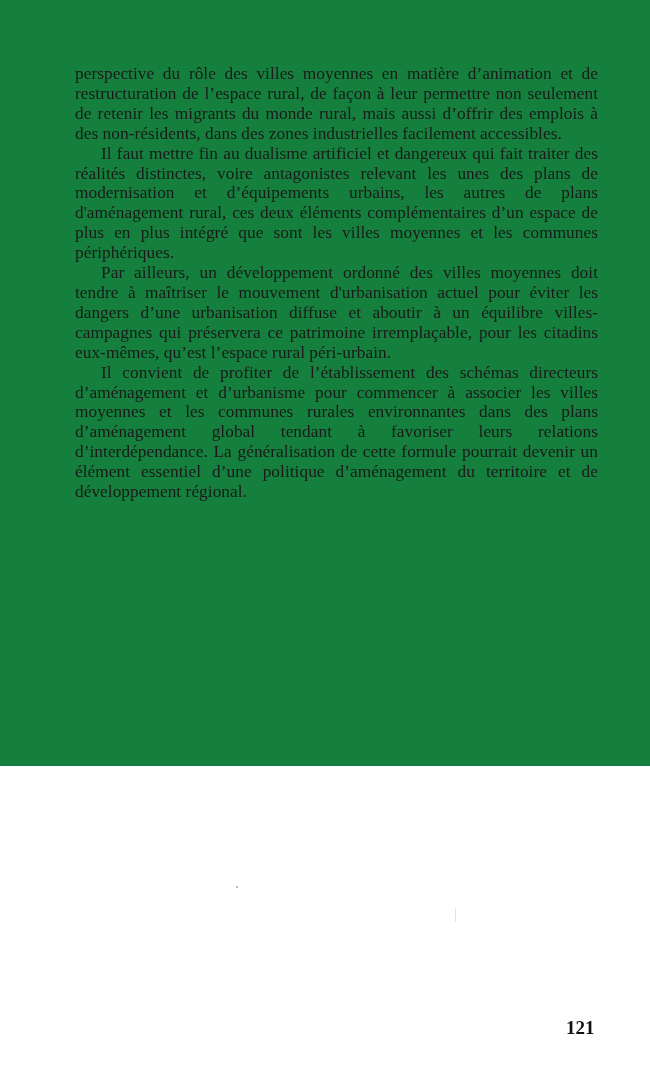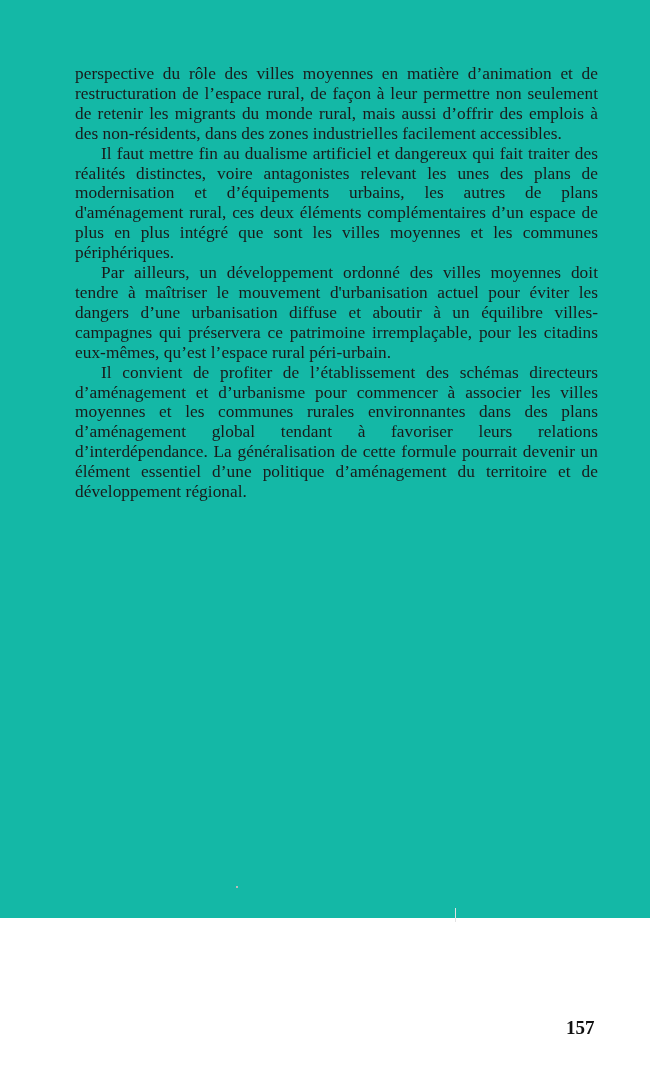--- a/index.html
+++ b/index.html
@@ -1,18 +1,18 @@
 <!DOCTYPE html>
 <html><head>
 <meta charset="utf-8">
 <style>
   html, body { margin: 0; padding: 0; background: #ffffff; }
   body { width: 650px; height: 1086px; position: relative; overflow: hidden; }
   .page {
-    position: absolute; left: 0; top: 0; width: 650px; height: 918px; background: #14b8a6;
+    position: absolute; left: 0; top: 0; width: 650px; height: 766px; background: #15803d;
   }
   .text-block {
     position: absolute; left: 75px; top: 64px; width: 523px;
     font-family: "Liberation Serif", "DejaVu Serif", serif;
     font-size: 17.3px; line-height: 19.9px; color: #1a1a1a;
     text-align: justify; hyphens: manual; letter-spacing: 0.05px;
   }
   .text-block p { margin: 0; text-indent: 26px; }
   .text-block p.first { text-indent: 0; }
   .page-number {
@@ -26,17 +26,17 @@
 <body>
 
 <div class="page">
   <div class="text-block">
     <p class="first">perspective du rôle des villes moyennes en matière d’animation et de restructuration de l’espace rural, de façon à leur permettre non seulement de retenir les migrants du monde rural, mais aussi d’offrir des emplois à des non-résidents, dans des zones industrielles facilement accessibles.</p>
     <p>Il faut mettre fin au dualisme artificiel et dangereux qui fait traiter des réalités distinctes, voire antagonistes relevant les unes des plans de modernisation et d’équipements urbains, les autres de plans d'aménagement rural, ces deux éléments complémentaires d’un espace de plus en plus intégré que sont les villes moyennes et les communes périphériques.</p>
     <p>Par ailleurs, un développement ordonné des villes moyennes doit tendre à maîtriser le mouvement d'urbanisation actuel pour éviter les dangers d’une urbanisation diffuse et aboutir à un équilibre villes-campagnes qui préservera ce patrimoine irremplaçable, pour les citadins eux-mêmes, qu’est l’espace rural péri-urbain.</p>
     <p>Il convient de profiter de l’établissement des schémas directeurs d’aménagement et d’urbanisme pour commencer à associer les villes moyennes et les communes rurales environ­nantes dans des plans d’aménagement global tendant à favoriser leurs relations d’interdépendance. La généralisation de cette formule pourrait devenir un élément essentiel d’une politique d’aménagement du territoire et de développement régional.</p>
   </div>
 
-  <div class="page-number">157</div>
+  <div class="page-number">121</div>
 
   <div class="speck" style="left:236px;top:886px;"></div>
   <div class="speck" style="left:455px;top:908px;width:1px;height:14px;background:#e2e2e2;"></div>
 </div>
 
 </body></html>

